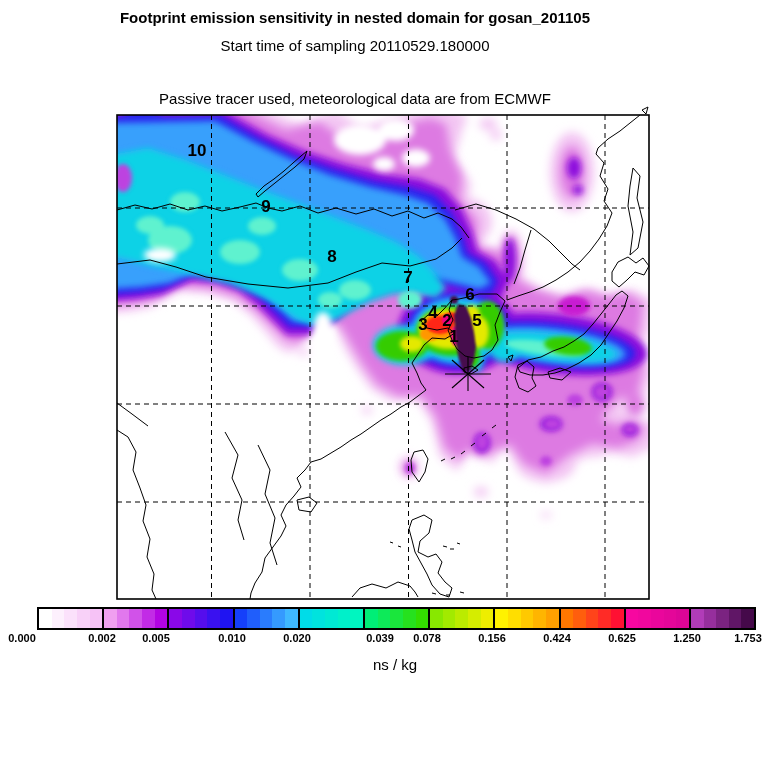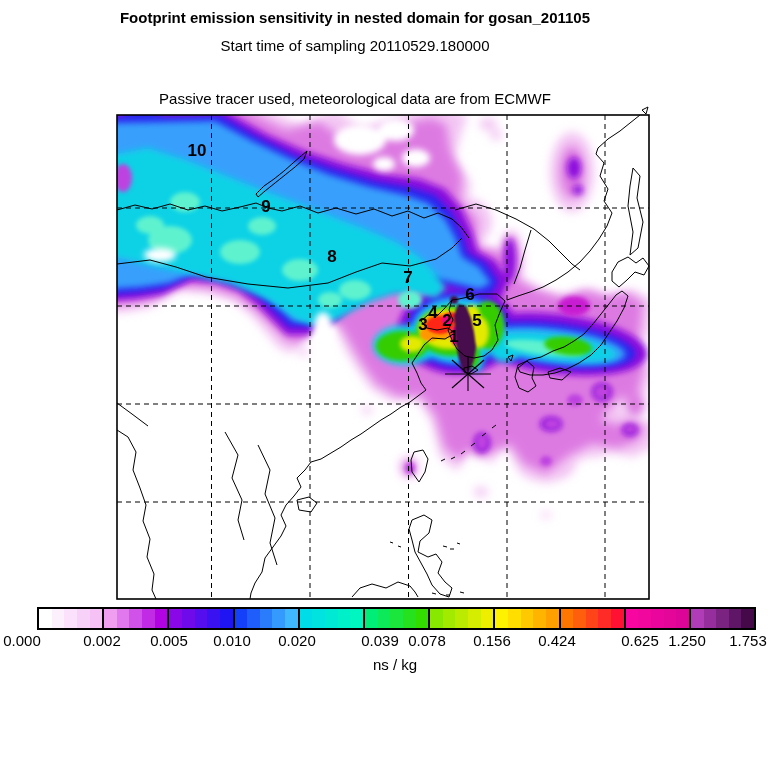--- a/index.html
+++ b/index.html
@@ -8,21 +8,21 @@
   .hline{position:absolute;left:0;width:710px;text-align:center;font-size:15px;white-space:pre;}
   .hline.bold{font-weight:bold;}
   .pair{display:flex;justify-content:center;gap:23px;}
   #plot-svg{position:absolute;left:0;top:0;}
   #colorbar{position:absolute;left:37px;top:607px;width:715px;height:19px;
             display:flex;border:2px solid #000;}
   .cb-seg{flex:1;display:flex;border-right:2px solid #000;}
   .cb-seg:last-child{border-right:none;}
   .cb-cell{flex:1;}
   .cb-label{position:absolute;top:632px;transform:translateX(-50%);
-            font-size:15px;font-weight:normal;white-space:pre;}
+            font-size:11px;font-weight:bold;white-space:pre;}
   #units-label{position:absolute;left:0;top:656px;width:790px;text-align:center;font-size:15px;}
   #max-label{position:absolute;left:0;top:685px;width:768px;text-align:center;font-size:15px;white-space:pre;}
 </style>
 </head>
 <body>
 
 <div id="page">
 
   <div class="hline bold" style="top:9px">Footprint emission sensitivity in nested domain for gosan_201105</div>
 
@@ -319,27 +319,27 @@
         <div class="cb-cell" style="background: rgb(177, 60, 184);"></div>
         <div class="cb-cell" style="background: rgb(150, 47, 157);"></div>
         <div class="cb-cell" style="background: rgb(123, 35, 129);"></div>
         <div class="cb-cell" style="background: rgb(96, 22, 102);"></div>
         <div class="cb-cell" style="background: rgb(69, 9, 74);"></div>
       </div>
     </div>
   <div id="cb-labels">
       <span class="cb-label" style="left: 22px;">0.000</span>
       <span class="cb-label" style="left: 102px;">0.002</span>
-      <span class="cb-label" style="left: 169px;">0.005</span>
+      <span class="cb-label" style="left: 156px;">0.005</span>
       <span class="cb-label" style="left: 232px;">0.010</span>
       <span class="cb-label" style="left: 297px;">0.020</span>
       <span class="cb-label" style="left: 380px;">0.039</span>
       <span class="cb-label" style="left: 427px;">0.078</span>
       <span class="cb-label" style="left: 492px;">0.156</span>
       <span class="cb-label" style="left: 557px;">0.424</span>
-      <span class="cb-label" style="left: 640px;">0.625</span>
+      <span class="cb-label" style="left: 622px;">0.625</span>
       <span class="cb-label" style="left: 687px;">1.250</span>
       <span class="cb-label" style="left: 748px;">1.753</span>
     </div>
 
   <div id="units-label">ns / kg</div>
 
 </div>
 
 </body></html>

